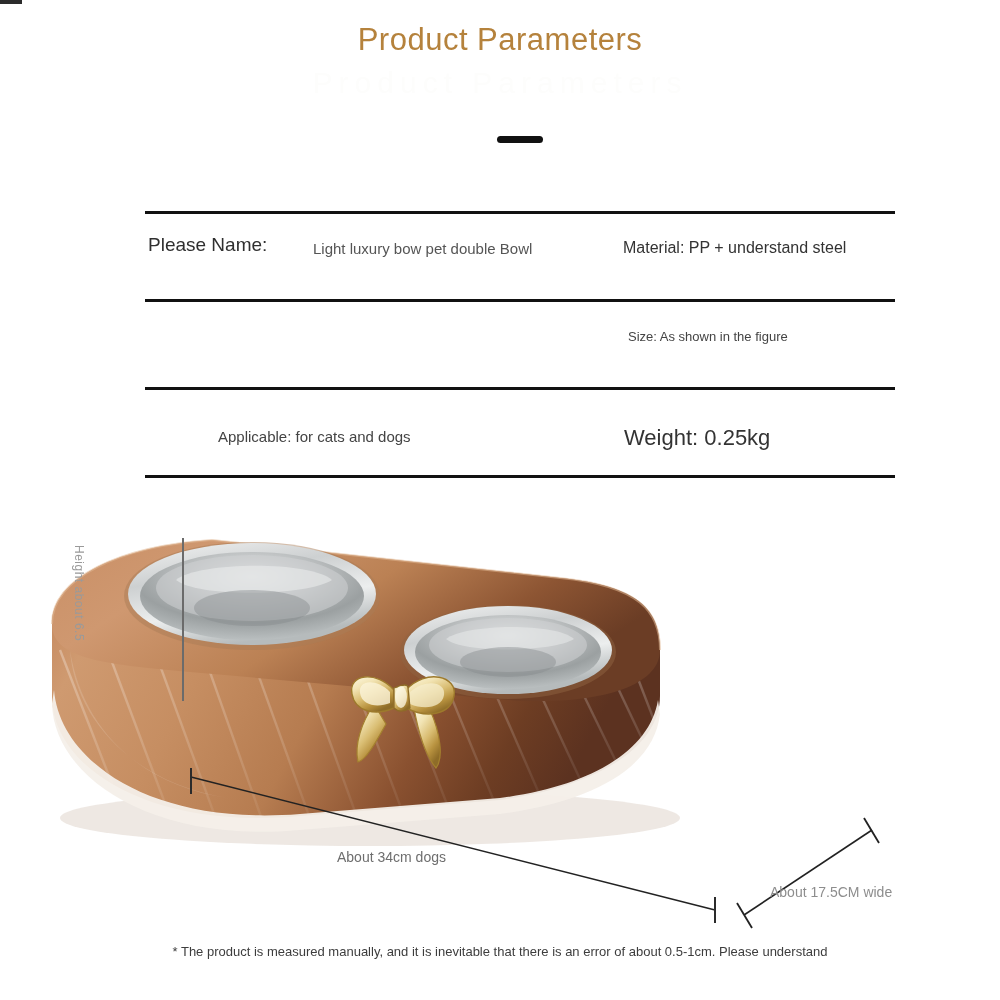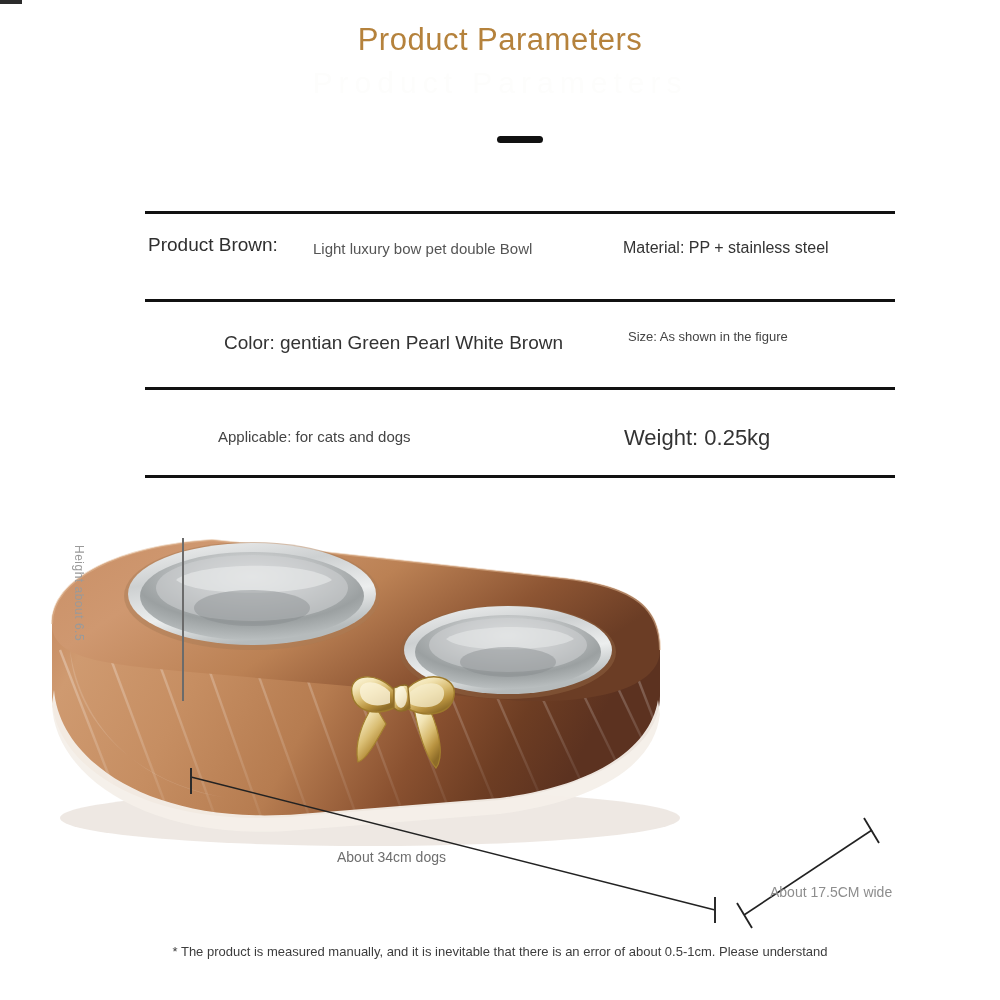--- a/index.html
+++ b/index.html
@@ -89,25 +89,24 @@
 
   <div class="title-ghost">Product Parameters</div>
   <div class="title">Product Parameters</div>
   <div class="title-dash"></div>
 
   <div class="rule r1"></div>
   <div class="rule r2"></div>
   <div class="rule r3"></div>
   <div class="rule r4"></div>
 
-  <div class="cell lbl-name">Product Brown:</div>
+  <div class="cell lbl-name">Please Name:</div>
   <div class="cell val-name">Light luxury bow pet double Bowl</div>
-  <div class="cell val-material">Material: PP + stainless steel</div>
-
-  <div class="cell val-color">Color: gentian Green Pearl White Brown</div>
+  <div class="cell val-material">Material: PP + understand steel</div>
+
   <div class="cell val-size">Size: As shown in the figure</div>
 
   <div class="cell val-applicable">Applicable: for cats and dogs</div>
   <div class="cell val-weight">Weight: 0.25kg</div>
 
   <div class="photo">
     <svg width="1000" height="440" viewBox="0 0 1000 440">
       <defs>
 
         <linearGradient id="baseGrad" x1="0" y1="0" x2="1" y2="0.25">

